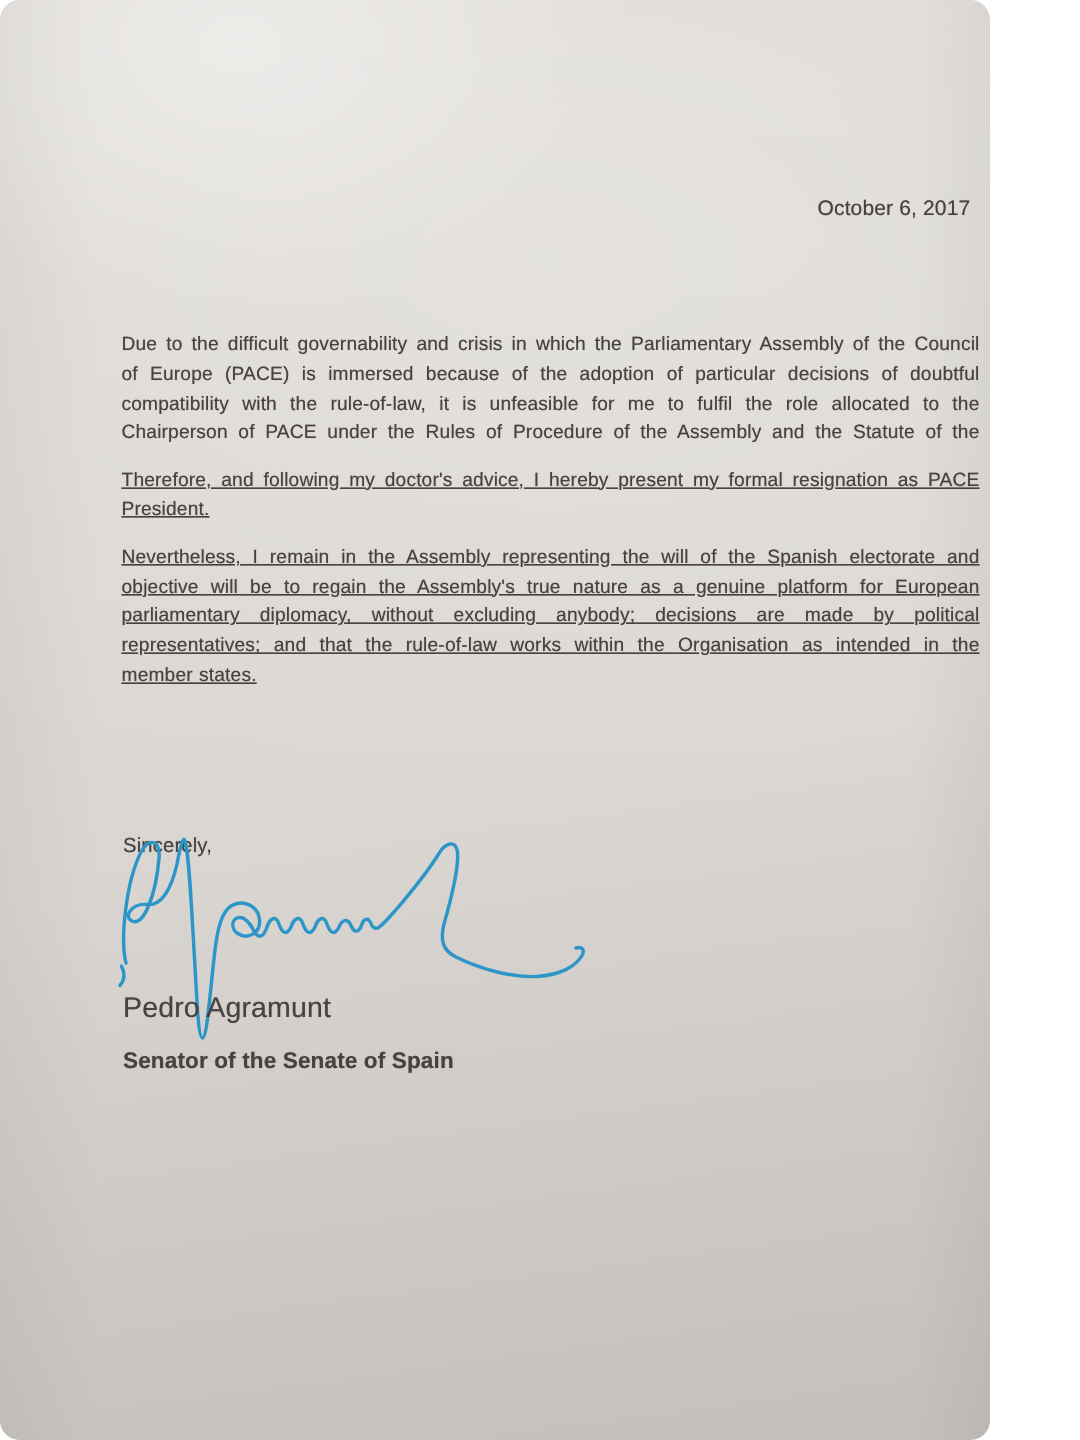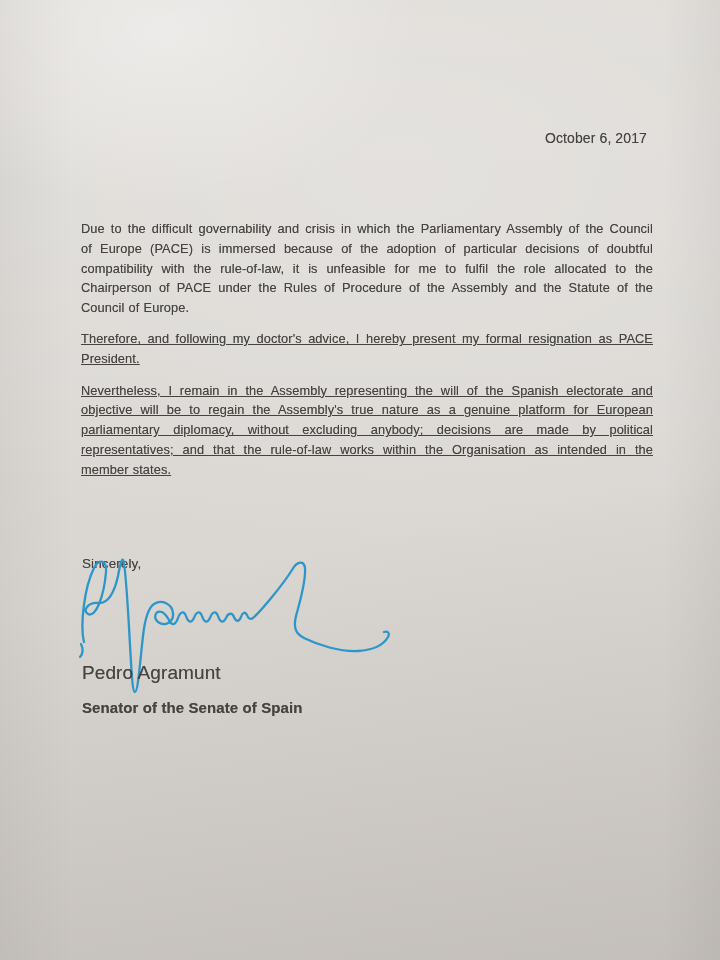--- a/index.html
+++ b/index.html
@@ -4,27 +4,28 @@
 <style>
   * { margin: 0; padding: 0; box-sizing: border-box; }
   html, body {
     width: 720px; height: 960px;
     overflow: hidden;
     font-family: "Liberation Sans", "DejaVu Sans", sans-serif;
   }
   
   .photo {
     position: relative;
-    width: 720px; height: 960px;
+    width: 660px; height: 960px;
     background:
       radial-gradient(380px 260px at 160px 30px, rgba(255,255,255,0.38), rgba(255,255,255,0) 70%),
       radial-gradient(900px 520px at 55% 18%, rgba(255,255,255,0.16), rgba(255,255,255,0) 75%),
       linear-gradient(168deg, rgba(0,0,0,0) 55%, rgba(66,58,52,0.10) 100%),
       linear-gradient(90deg, rgba(60,52,46,0.05) 0%, rgba(0,0,0,0) 10%, rgba(0,0,0,0) 92%, rgba(60,52,46,0.06) 100%),
       linear-gradient(180deg, #e0ddd9 0%, #dcd9d5 45%, #d6d2ce 78%, #d2cec9 100%);
+    border-radius: 13px;
   }
   .letter-text {
     color: #454240;
     text-shadow: 0 0 0.6px rgba(69,66,64,0.55);
     letter-spacing: 0.1px;
   }
   .date {
     position: absolute;
     left: 545px; top: 130px;
     font-size: 14px;
@@ -73,21 +74,20 @@
 <div class="photo">
 
   <div class="letter-text date">October 6, 2017</div>
 
   <div class="letter-text body-block">
     <div class="paragraph">
       <div class="line">Due to the difficult governability and crisis in which the Parliamentary Assembly of the Council</div>
       <div class="line">of Europe (PACE) is immersed because of the adoption of particular decisions of doubtful</div>
       <div class="line">compatibility with the rule-of-law, it is unfeasible for me to fulfil the role allocated to the</div>
       <div class="line">Chairperson of PACE under the Rules of Procedure of the Assembly and the Statute of the</div>
-      <div class="line last-line">Council of Europe.</div>
     </div>
     <div class="paragraph">
       <div class="line">Therefore, and following my doctor's advice, I hereby present my formal resignation as PACE</div>
       <div class="line last-line">President.</div>
     </div>
     <div class="paragraph">
       <div class="line">Nevertheless, I remain in the Assembly representing the will of the Spanish electorate and</div>
       <div class="line">objective will be to regain the Assembly's true nature as a genuine platform for European</div>
       <div class="line">parliamentary diplomacy, without excluding anybody; decisions are made by political</div>
       <div class="line">representatives; and that the rule-of-law works within the Organisation as intended in the</div>

